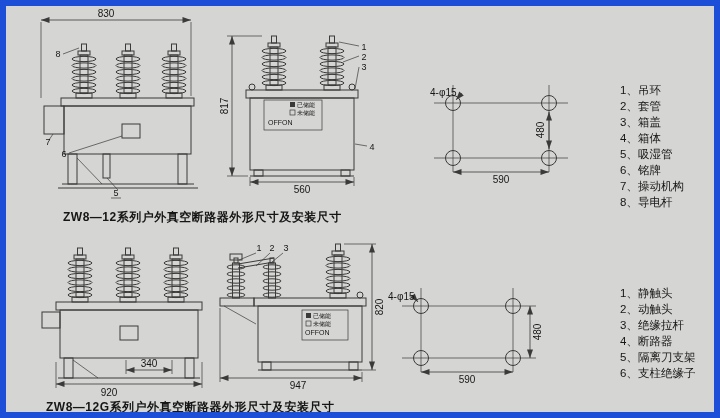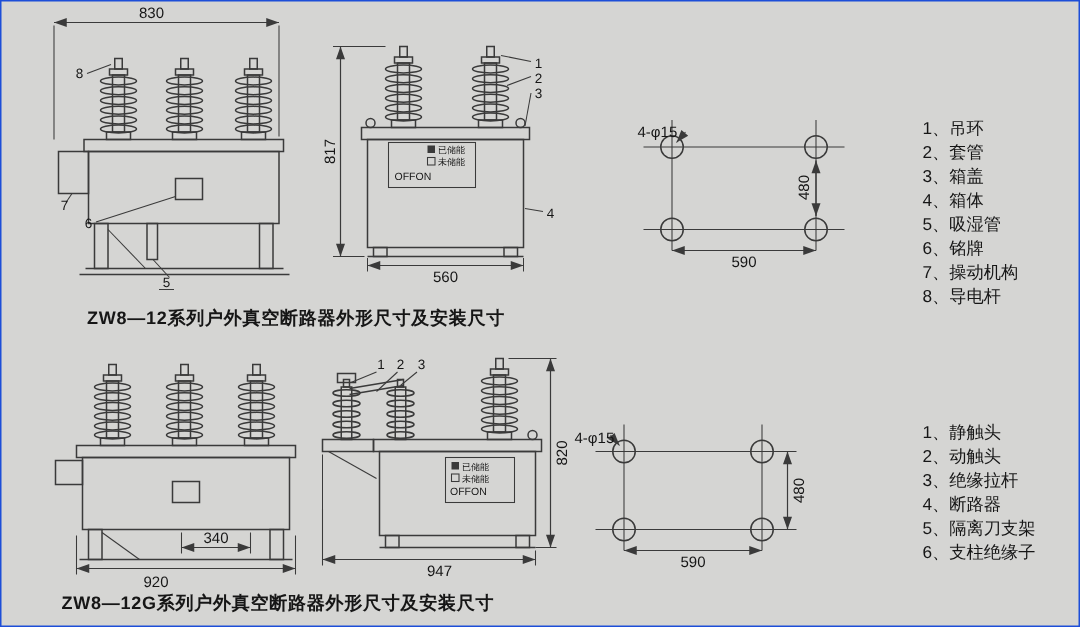--- a/index.html
+++ b/index.html
@@ -1,19 +1,19 @@
 <!DOCTYPE html>
 <html style="--background: #d5d5d3; --line: #3a3a3a; --text: #161616;"><head>
 <meta charset="utf-8">
 <style>
   html,body{margin:0;padding:0;background:#c9c9c7;}
   .stage{
     position:relative;width:720px;height:418px;box-sizing:border-box;
     background:var(--background,#d5d5d3);
-    border:1px solid #1d4ed8;
+    border:6px solid #1d4ed8;
     font-family:"Liberation Sans","DejaVu Sans",sans-serif;
     overflow:hidden;
   }
   svg{display:block}
   .ln{stroke:var(--line,#3a3a3a);stroke-width:1;fill:none}
   .lnt{stroke:var(--line,#3a3a3a);stroke-width:.7;fill:none}
   .fil{fill:var(--line,#3a3a3a);stroke:none}
   .dim{stroke:var(--line,#3a3a3a);stroke-width:.8;fill:none}
   text{fill:var(--text,#161616);font-family:"Liberation Sans","DejaVu Sans",sans-serif}
   .t10{font-size:10px}

